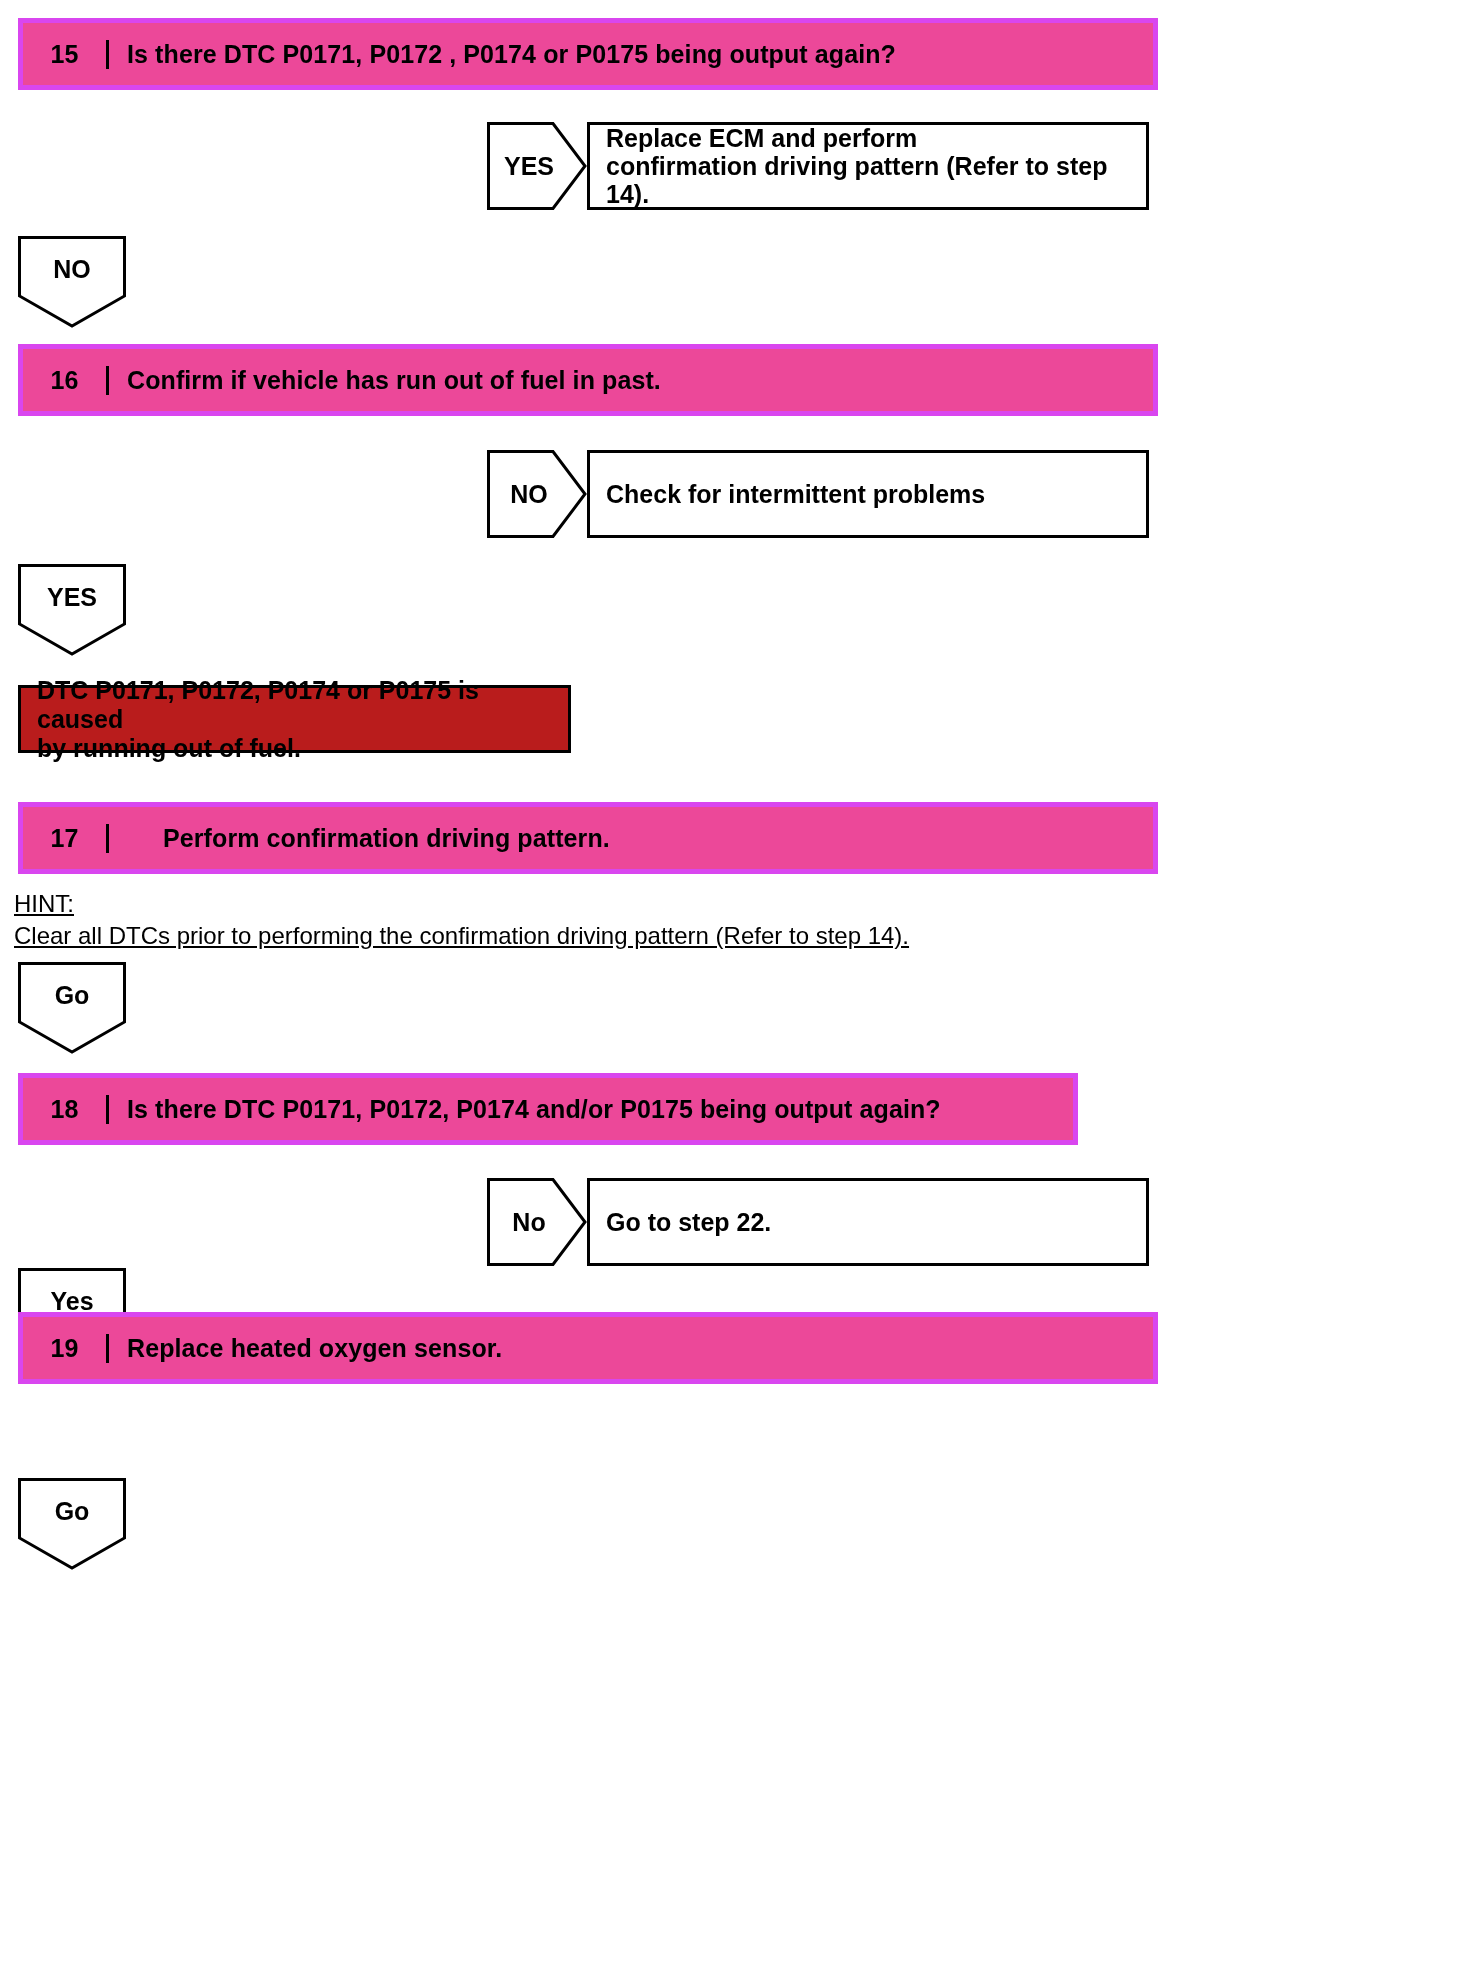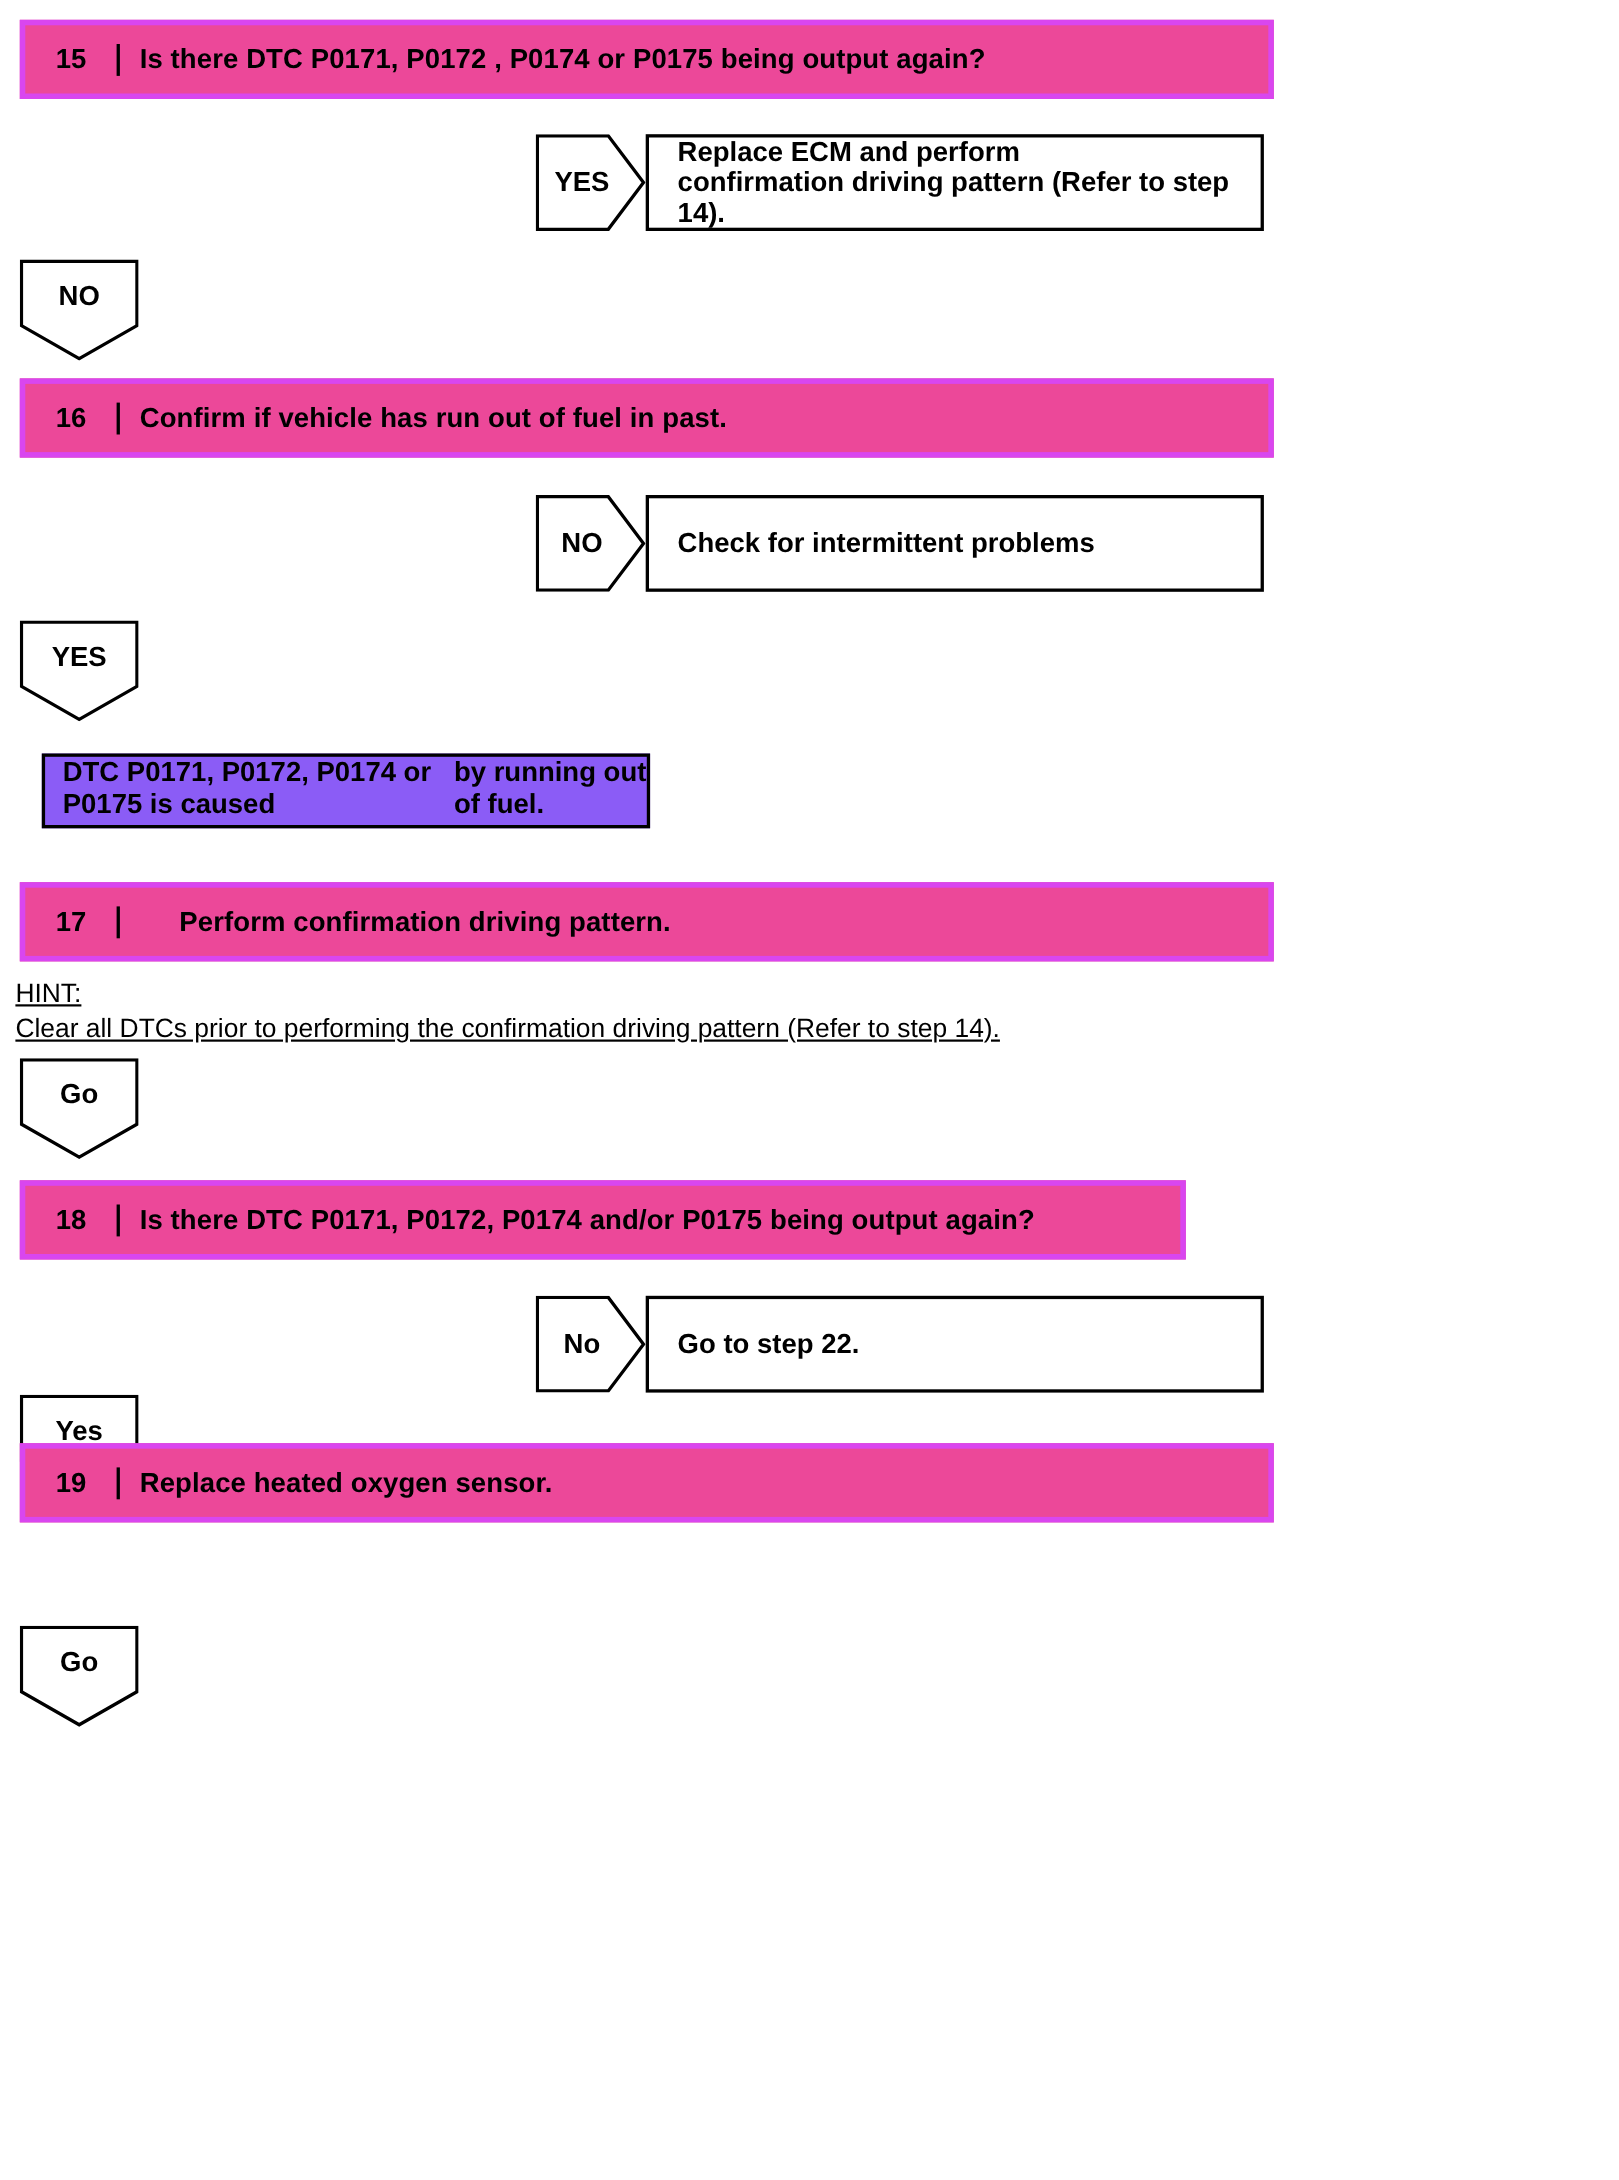--- a/index.html
+++ b/index.html
@@ -56,21 +56,21 @@
   .branch-tag .tag-svg{
     position:absolute;left:0;top:0;width:100%;height:100%;
   }
   .branch-tag .tag-label{position:relative;z-index:2;padding-right:16px;}
   .branch-box{
     border:3px solid #000;
     box-sizing:border-box;
     background:#fff;
     display:flex;
     align-items:center;
-    padding-left:26px;
+    padding-left:16px;
     font-weight:bold;
     font-size:25px;
     line-height:1.12;
   }
   .branch-box.two-line{align-items:center;}
   .branch-box .bline{display:block;}
 
   
   .down-arrow{
     position:absolute;
@@ -83,29 +83,28 @@
     display:flex;align-items:center;justify-content:center;
     font-weight:bold;font-size:25px;
     z-index:2;
   }
 
   
   .text-box{
     position:absolute;
     border:3px solid #000;
     box-sizing:border-box;
-    background:#8b5cf6;
-    display:flex;
-    flex-direction:row;
+    background:#b91c1c;
+    display:flex;
+    flex-direction:column;
     justify-content:center;
     padding:0 0 0 16px;
     font-weight:bold;
     font-size:25px;
     line-height:1.16;
-    margin-left:20px;
   }
 
   
   .hint{
     position:absolute;
     font-size:24px;
     font-weight:normal;
     line-height:1.32;
     letter-spacing:0px;
     text-decoration:underline;

